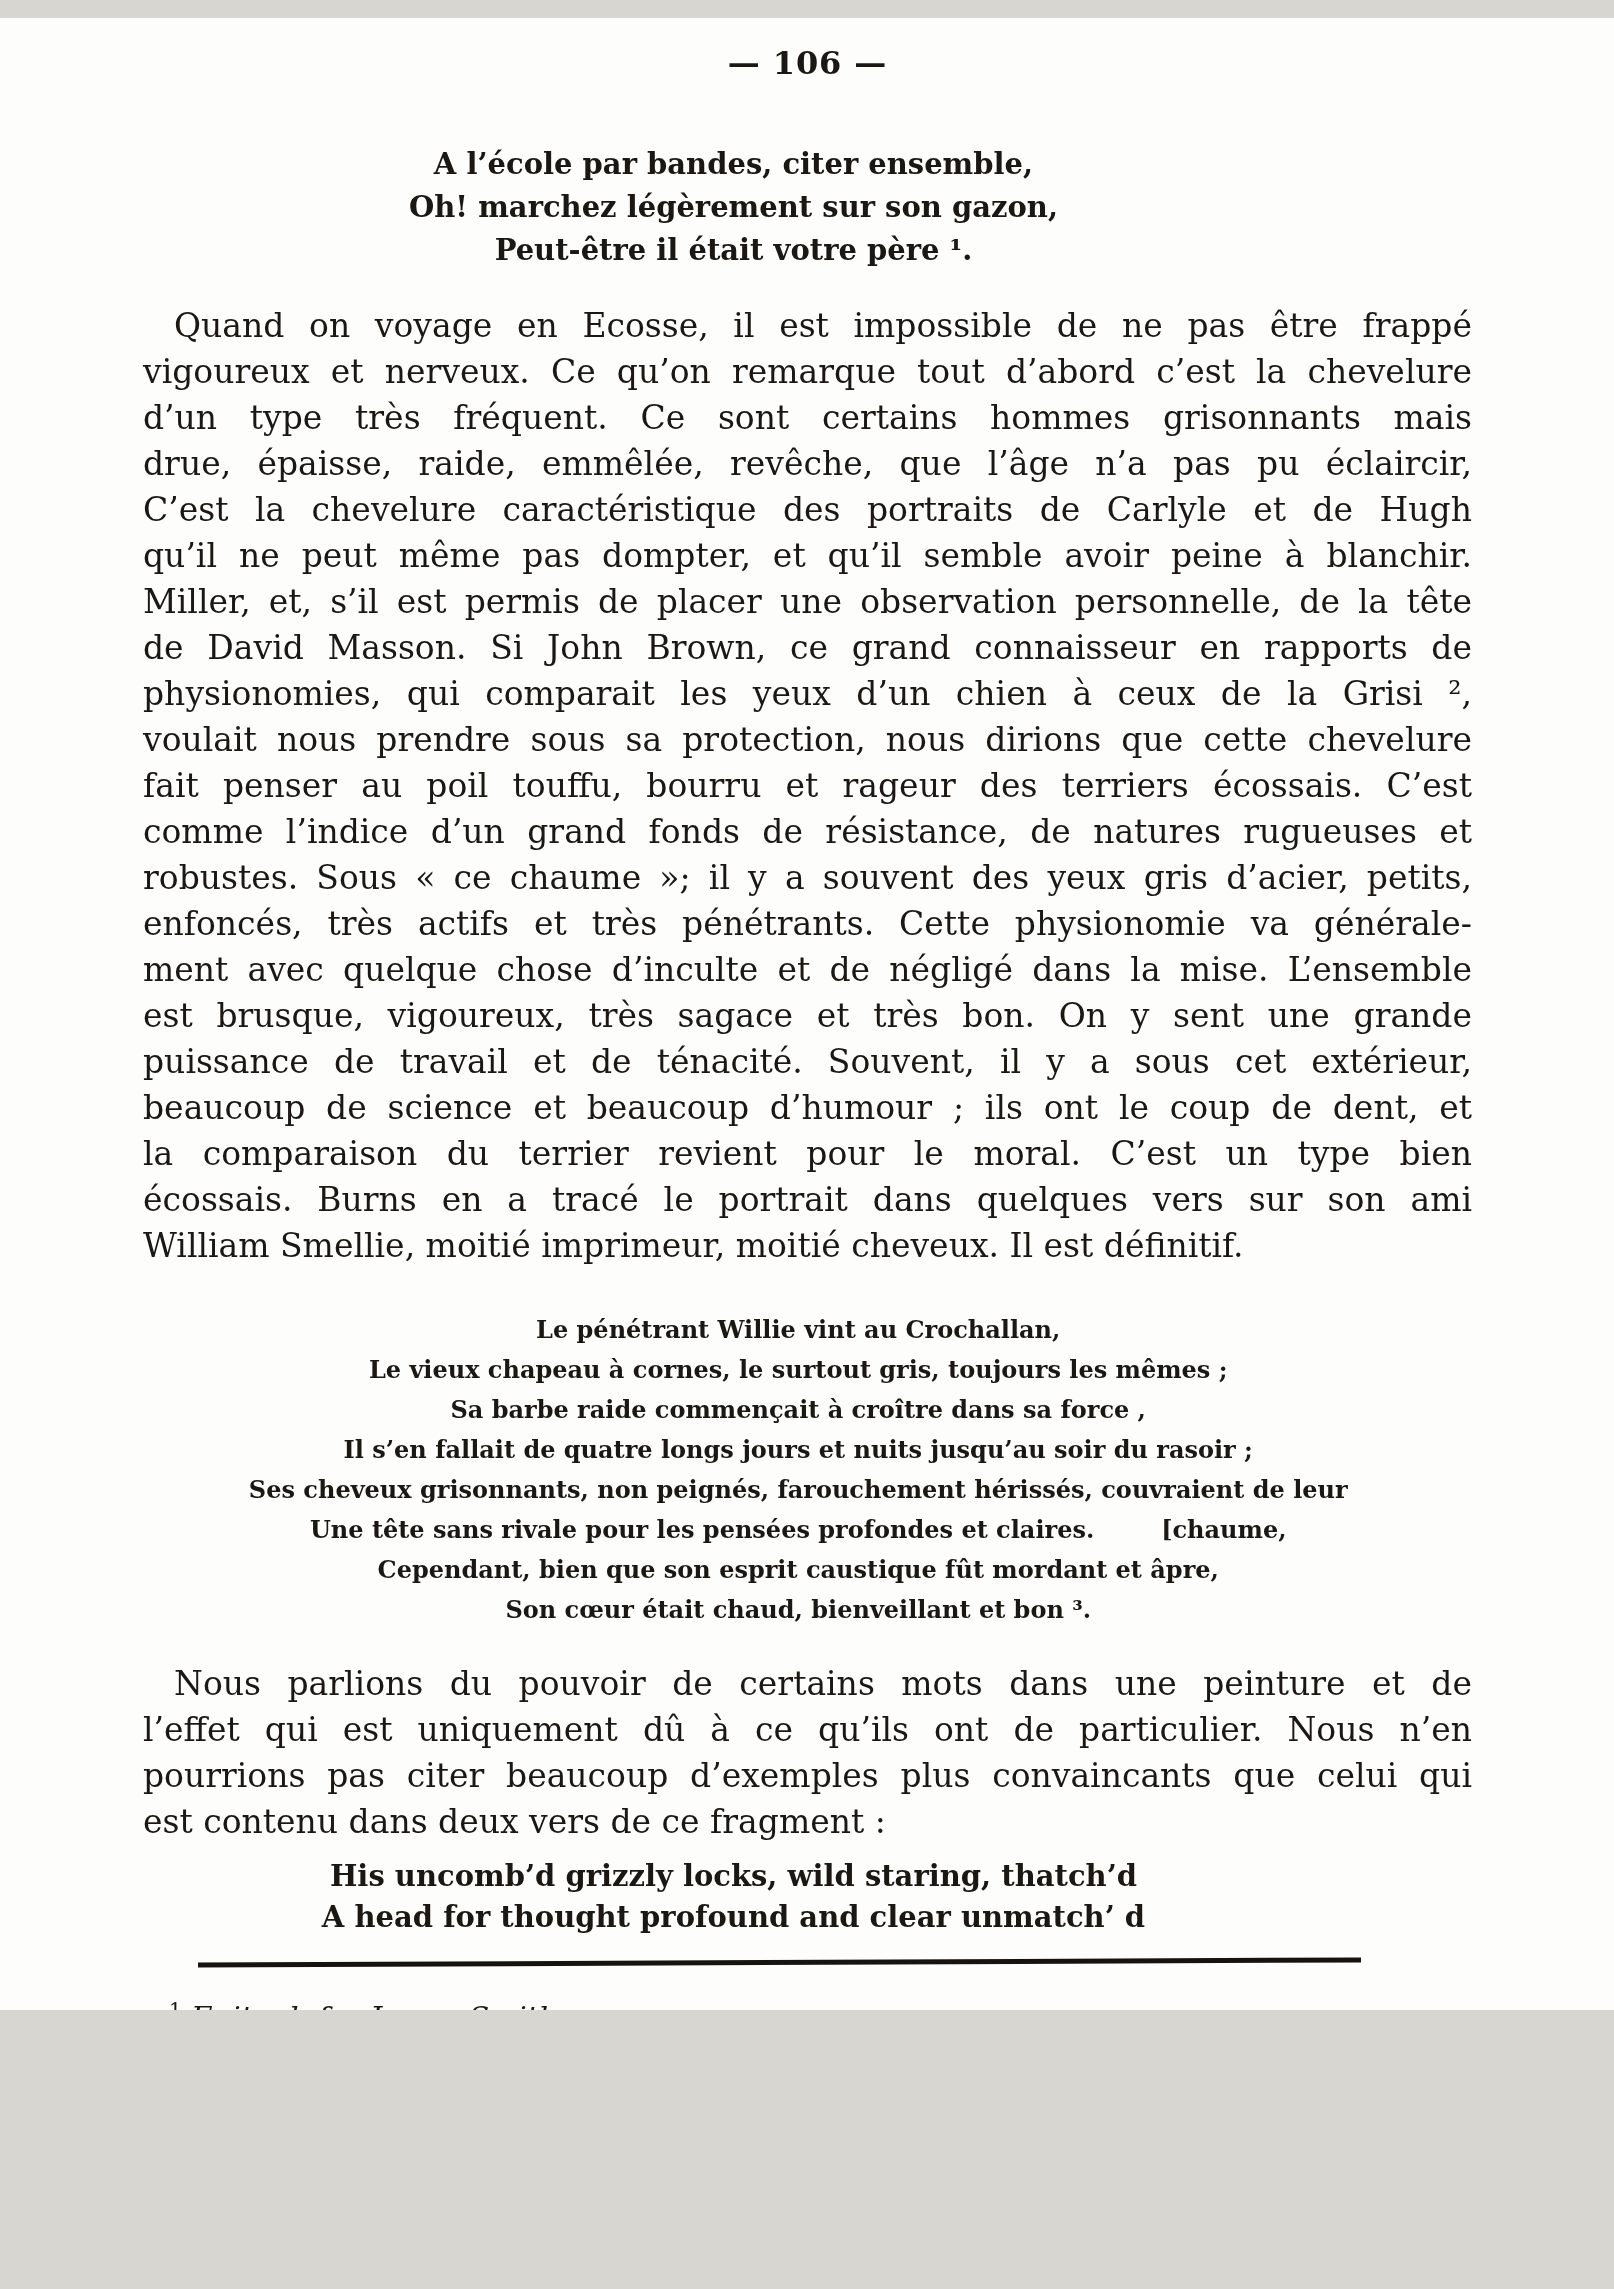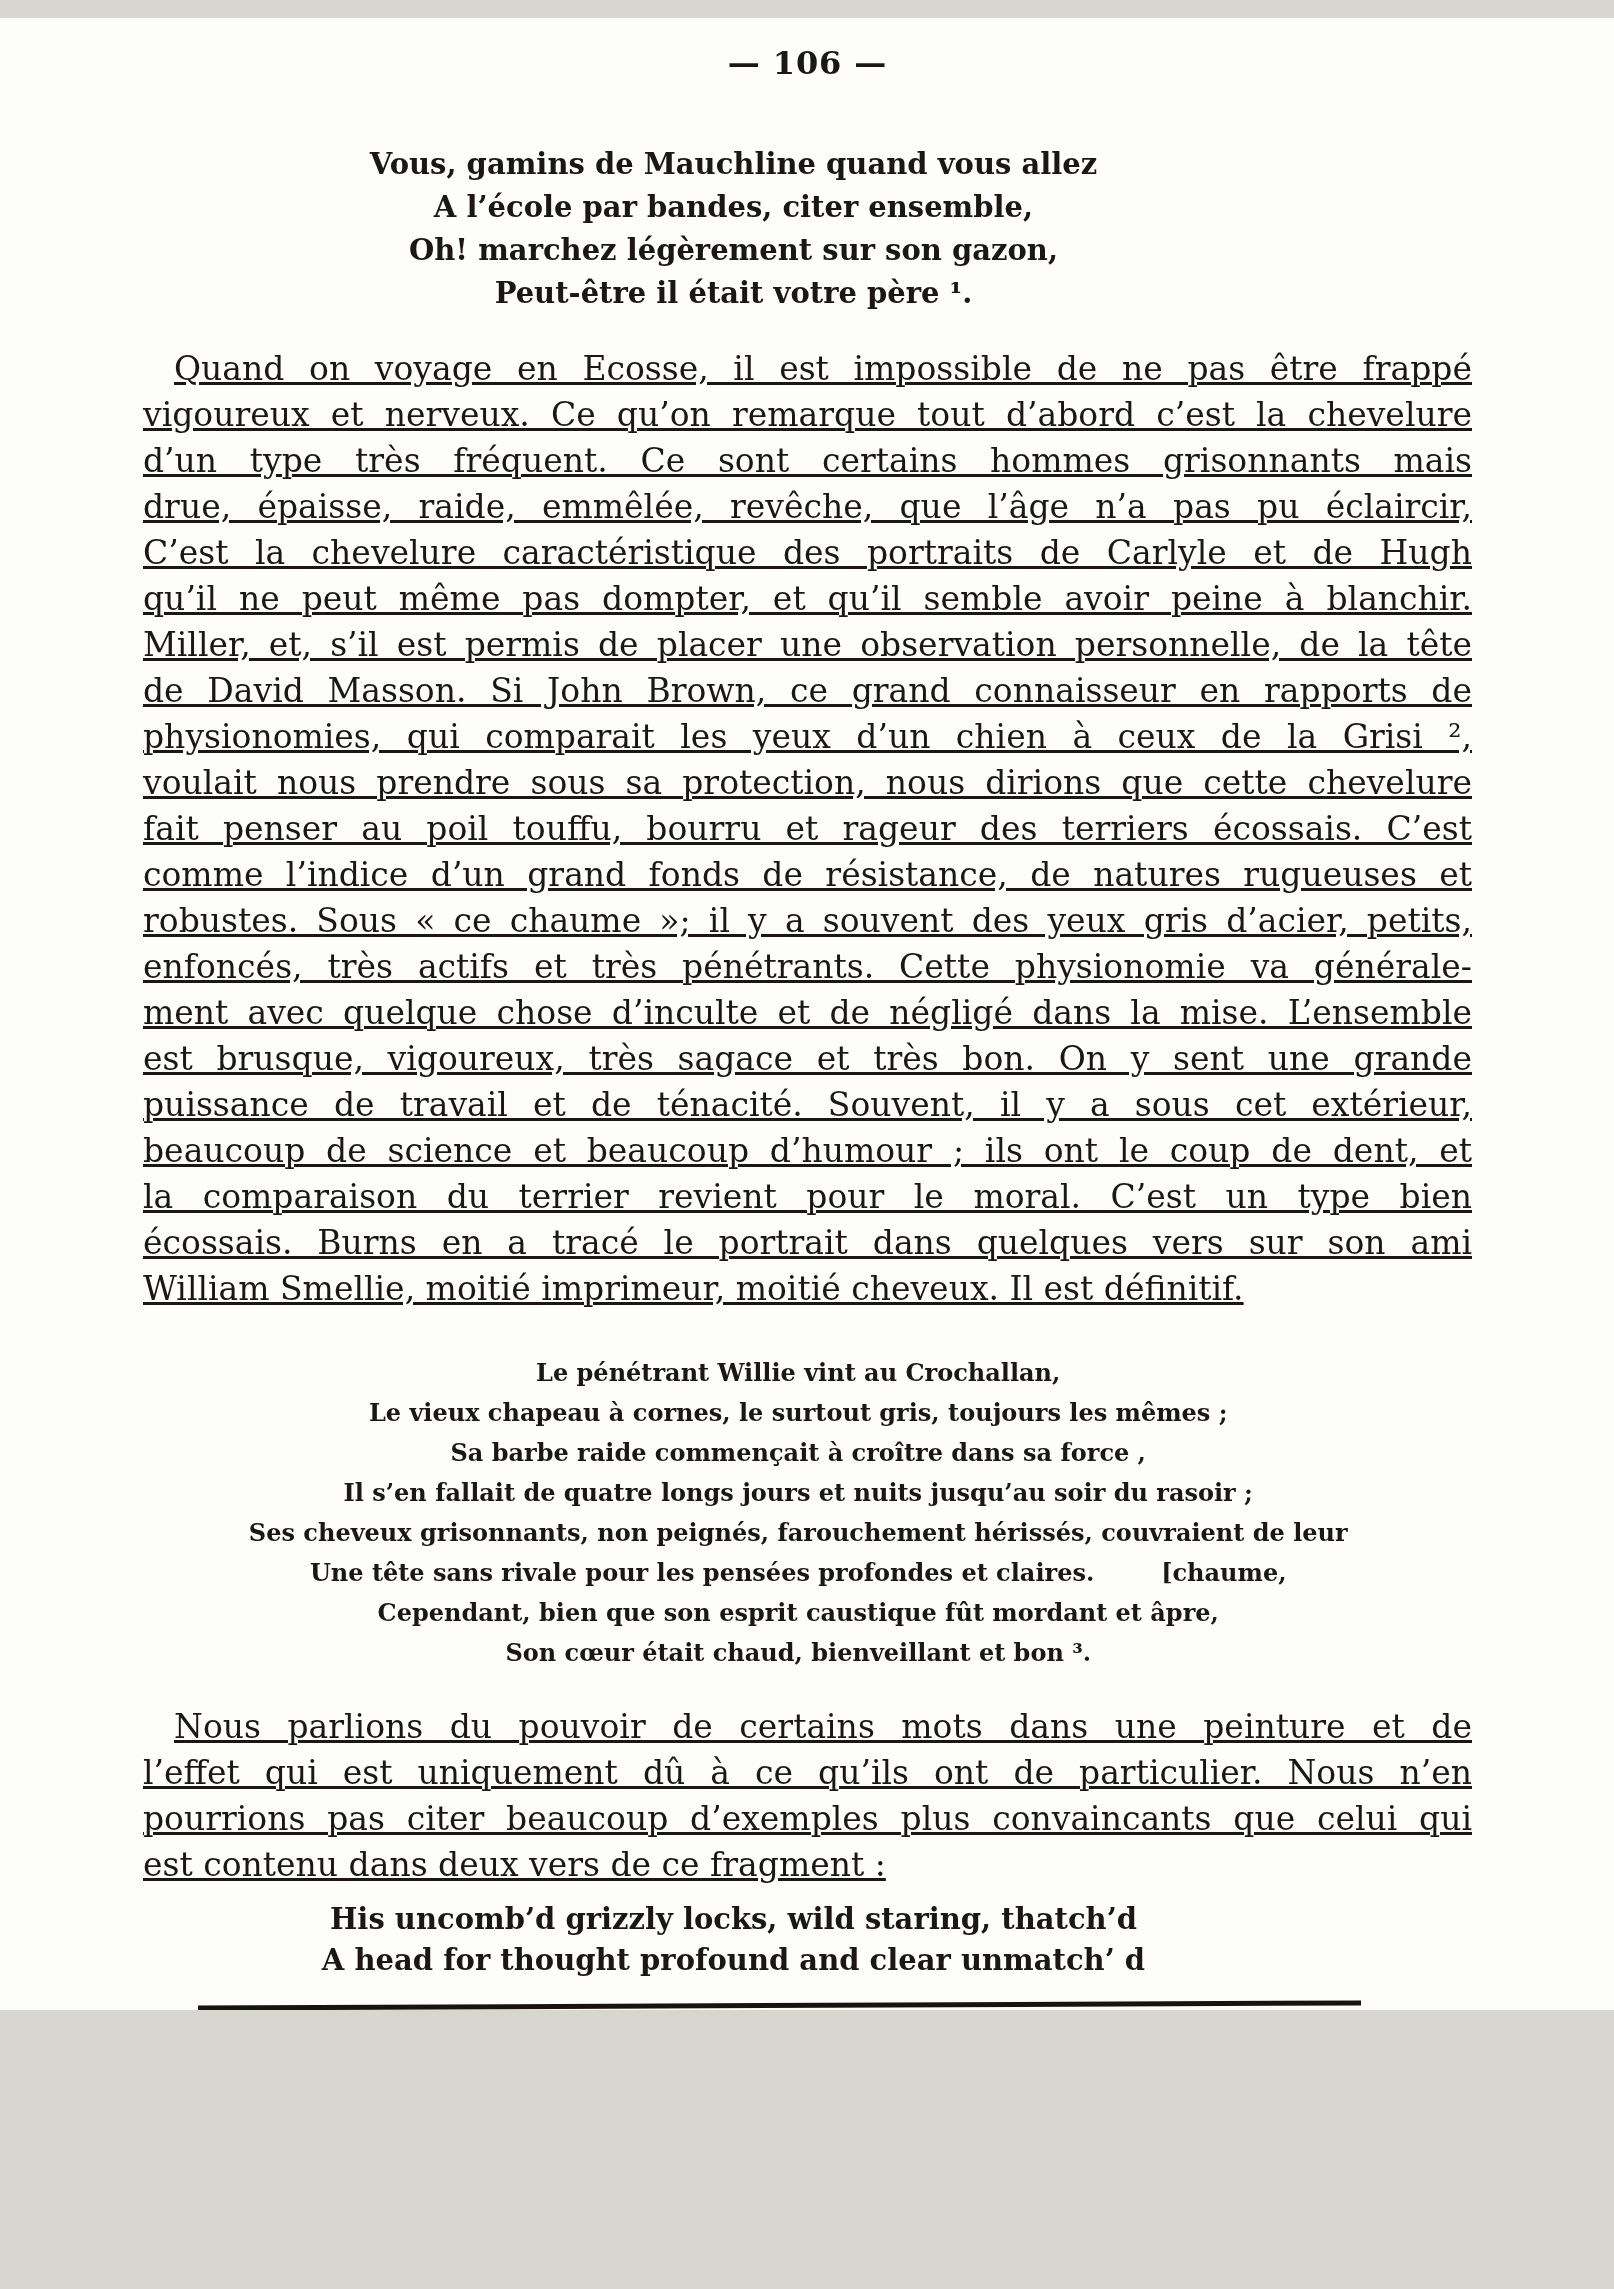--- a/index.html
+++ b/index.html
@@ -29,21 +29,20 @@
   }
   .verse-top {
     margin-top: 61px;
     margin-right: 148px;
     font-size: 29px;
     line-height: 43px;
   }
   .para {
     font-size: 33px;
     line-height: 46px;
-    text-decoration: underline;
   }
   .para-1 { margin-top: 31px; }
   .para-2 { margin-top: 31px; }
   .para > div {
     text-align: justify;
     text-align-last: justify;
   }
   .para > div:first-child { text-indent: 31px; }
   .para > div:last-child { text-align-last: left; }
   .verse-burns {
@@ -81,21 +80,21 @@
   .fn-roman { font-style: normal; }
   .fn-italic { font-style: italic; text-align: right; }
 </style>
 </head>
 <body>
 
 <div class="page">
 
   <div class="page-number">— 106 —</div>
 
-  <div class="verse verse-top"><div class="verse-line">Vous, gamins de Mauchline quand vous allez</div><div class="verse-line">A l’école par bandes, citer ensemble,</div><div class="verse-line">Oh! marchez légèrement sur son gazon,</div><div class="verse-line">Peut-être il était votre père ¹.</div></div>
+  <div class="verse verse-top"><div class="verse-line">A l’école par bandes, citer ensemble,</div><div class="verse-line">Oh! marchez légèrement sur son gazon,</div><div class="verse-line">Peut-être il était votre père ¹.</div></div>
 
   <div class="para para-1">
       <div class="paragraph-line">Quand on voyage en Ecosse, il est impossible de ne pas être frappé</div>
       <div class="paragraph-line">vigoureux et nerveux. Ce qu’on remarque tout d’abord c’est la chevelure</div>
       <div class="paragraph-line">d’un type très fréquent. Ce sont certains hommes grisonnants mais</div>
       <div class="paragraph-line">drue, épaisse, raide, emmêlée, revêche, que l’âge n’a pas pu éclaircir,</div>
       <div class="paragraph-line">C’est la chevelure caractéristique des portraits de Carlyle et de Hugh</div>
       <div class="paragraph-line">qu’il ne peut même pas dompter, et qu’il semble avoir peine à blanchir.</div>
       <div class="paragraph-line">Miller, et, s’il est permis de placer une observation personnelle, de la tête</div>
       <div class="paragraph-line">de David Masson. Si John Brown, ce grand connaisseur en rapports de</div>

